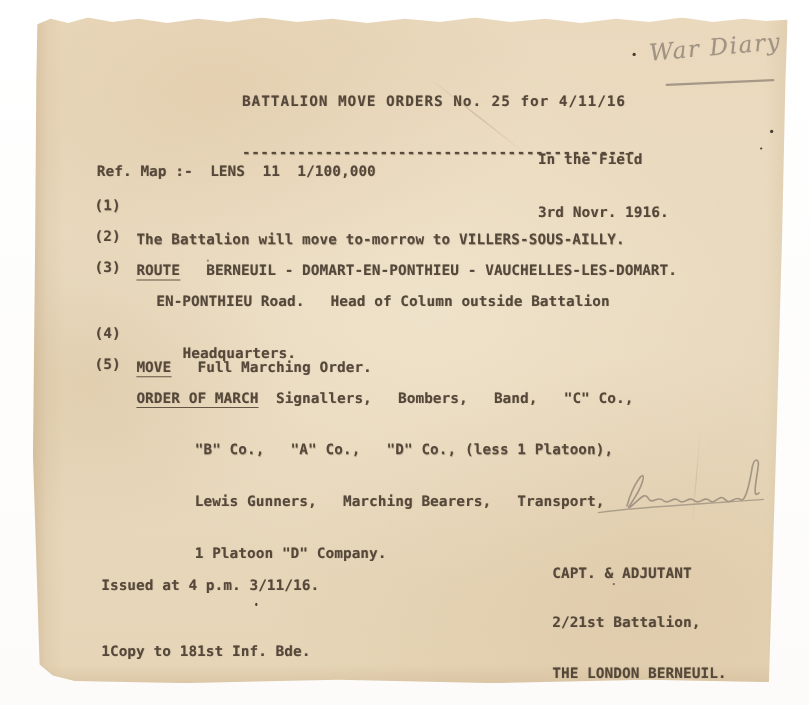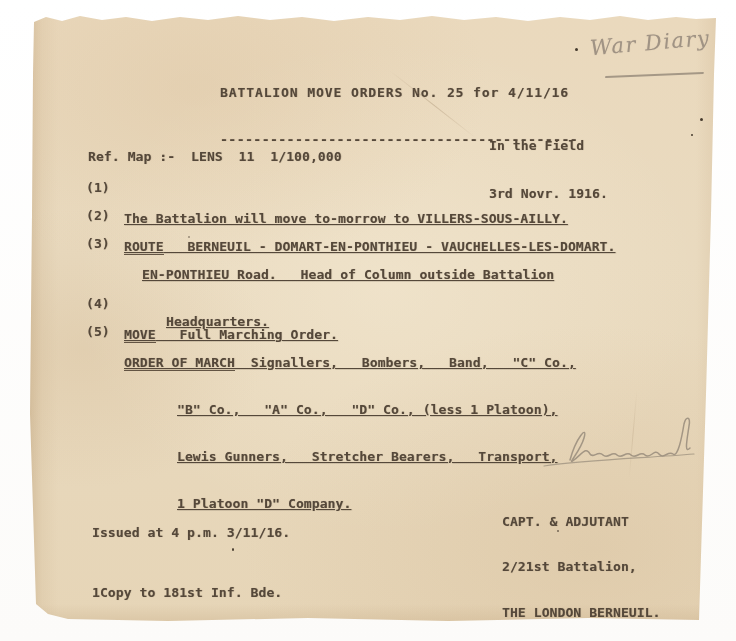--- a/index.html
+++ b/index.html
@@ -65,21 +65,21 @@
   .item-row {
     position: absolute;
     left: 58px;
     display: flex;
     align-items: flex-start;
   }
   .item-num {
     width: 38px;
     flex: 0 0 38px;
   }
-  .item-line { line-height: 17px; text-decoration: underline; }
+  .item-line { line-height: 17px; }
   .hd {
     border-bottom: 1.4px solid rgba(84,70,54,0.9);
     padding-bottom: 0px;
   }
   
   .pencil {
     position: absolute;
     font-family: "DejaVu Serif", "Liberation Serif", serif;
     font-style: italic;
     color: #a09384;
@@ -169,21 +169,21 @@
       <div>
         <div class="item-line"><span class="hd">MOVE</span><span>   Full Marching Order.</span></div>
       </div>
     </div>
 
     <div class="item-row typed" style="top:310px;">
       <span class="item-num">(5)</span>
       <div>
         <div class="item-line"><span class="hd">ORDER OF MARCH</span><span>  Signallers,   Bombers,   Band,   "C" Co.,</span></div>
         <div class="item-line" style="margin-left:53px;">"B" Co.,   "A" Co.,   "D" Co., (less 1 Platoon),</div>
-        <div class="item-line" style="margin-left:53px;">Lewis Gunners,   Stretcher Bearers,   Transport,</div>
+        <div class="item-line" style="margin-left:53px;">Lewis Gunners,   Marching Bearers,   Transport,</div>
         <div class="item-line" style="margin-left:53px;">1 Platoon "D" Company.</div>
       </div>
     </div>
 
     <svg id="signature-svg" viewBox="0 0 180 72">
       <path d="M44 52 C 50 30, 62 16, 58 30 C 54 44, 40 58, 48 52 C 56 46, 60 38, 64 46
                C 67 51, 72 42, 77 47 C 82 52, 86 42, 91 47 C 96 52, 100 42, 105 47
                C 110 52, 114 42, 119 47 C 124 52, 128 40, 133 46 C 138 52, 142 42, 147 46
                C 152 50, 156 28, 158 16 C 160 8, 165 8, 163 18 C 161 32, 158 46, 164 40" stroke="#a39684" fill="none" stroke-width="1.5" stroke-linecap="round"></path>
       <path d="M18 58 C 60 52, 120 50, 168 46" stroke="#a39684" fill="none" stroke-width="1.2" stroke-linecap="round" opacity="0.85"></path>

